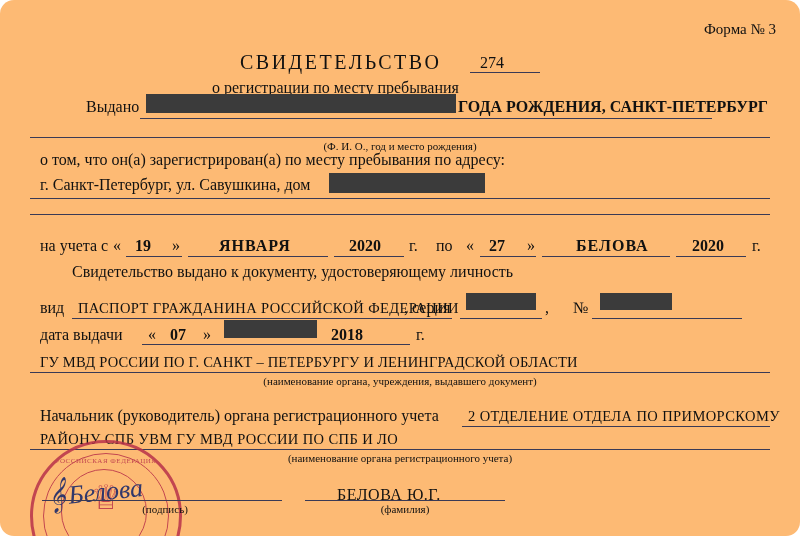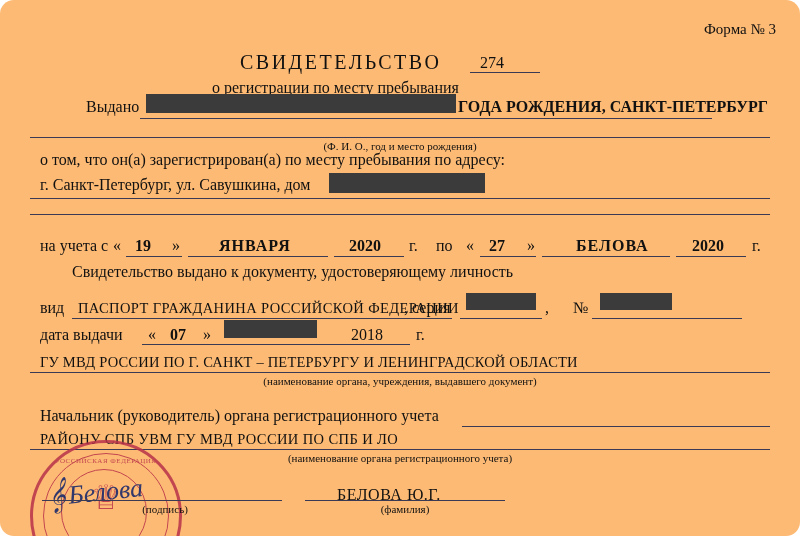--- a/index.html
+++ b/index.html
@@ -217,33 +217,34 @@
   <div class="rule" style="left:592px; top:318px; width:150px;"></div>
 
   <div class="t body-text" style="left:40px; top:327px;">дата выдачи</div>
 
   <div class="t quote" style="left:148px; top:327px;">«</div>
   <div class="t num-val" style="left:170px; top:327px; font-weight:700;">07</div>
   <div class="t quote" style="left:203px; top:327px;">»</div>
 
   <div class="redact" style="left:224px; top:320px; width:93px; height:18px;"></div>
 
-  <div class="t num-val" style="left:351px; top:327px;">2018</div>
+  <div class="t num-val" style="left:331px; top:327px;font-weight:bold;">2018</div>
 
   <div class="rule" style="left:142px; top:344px; width:268px;"></div>
 
   <div class="t body-text" style="left:416px; top:327px;">г.</div>
 
   <div class="t mono-upper" style="left:40px; top:355px; letter-spacing:0.2px;">ГУ  МВД  РОССИИ  ПО  Г. САНКТ – ПЕТЕРБУРГУ  И  ЛЕНИНГРАДСКОЙ ОБЛАСТИ</div>
   <div class="rule" style="left:30px; top:372px; width:740px;"></div>
 
   <div class="caption-c" style="left:0; right:0; top:375px;">(наименование органа, учреждения, выдавшего документ)</div>
 
   <div class="t body-text" style="left:40px; top:408px;">Начальник (руководитель) органа регистрационного учета</div>
 
+  <div class="t mono-upper" style="left:468px; top:409px;">2 ОТДЕЛЕНИЕ ОТДЕЛА  ПО ПРИМОРСКОМУ</div>
   <div class="rule" style="left:462px; top:426px; width:308px;"></div>
 
   <div class="t mono-upper" style="left:40px; top:432px;">РАЙОНУ СПБ УВМ  ГУ  МВД РОССИИ  ПО СПБ  И  ЛО</div>
   <div class="rule" style="left:30px; top:449px; width:740px;"></div>
 
   <div class="caption-c" style="left:0; right:0; top:452px;">(наименование органа регистрационного учета)</div>
 
   <div class="stamp">
     <div class="stamp-txt-top">РОССИЙСКАЯ ФЕДЕРАЦИЯ</div>
     <div class="stamp-inner"></div>

